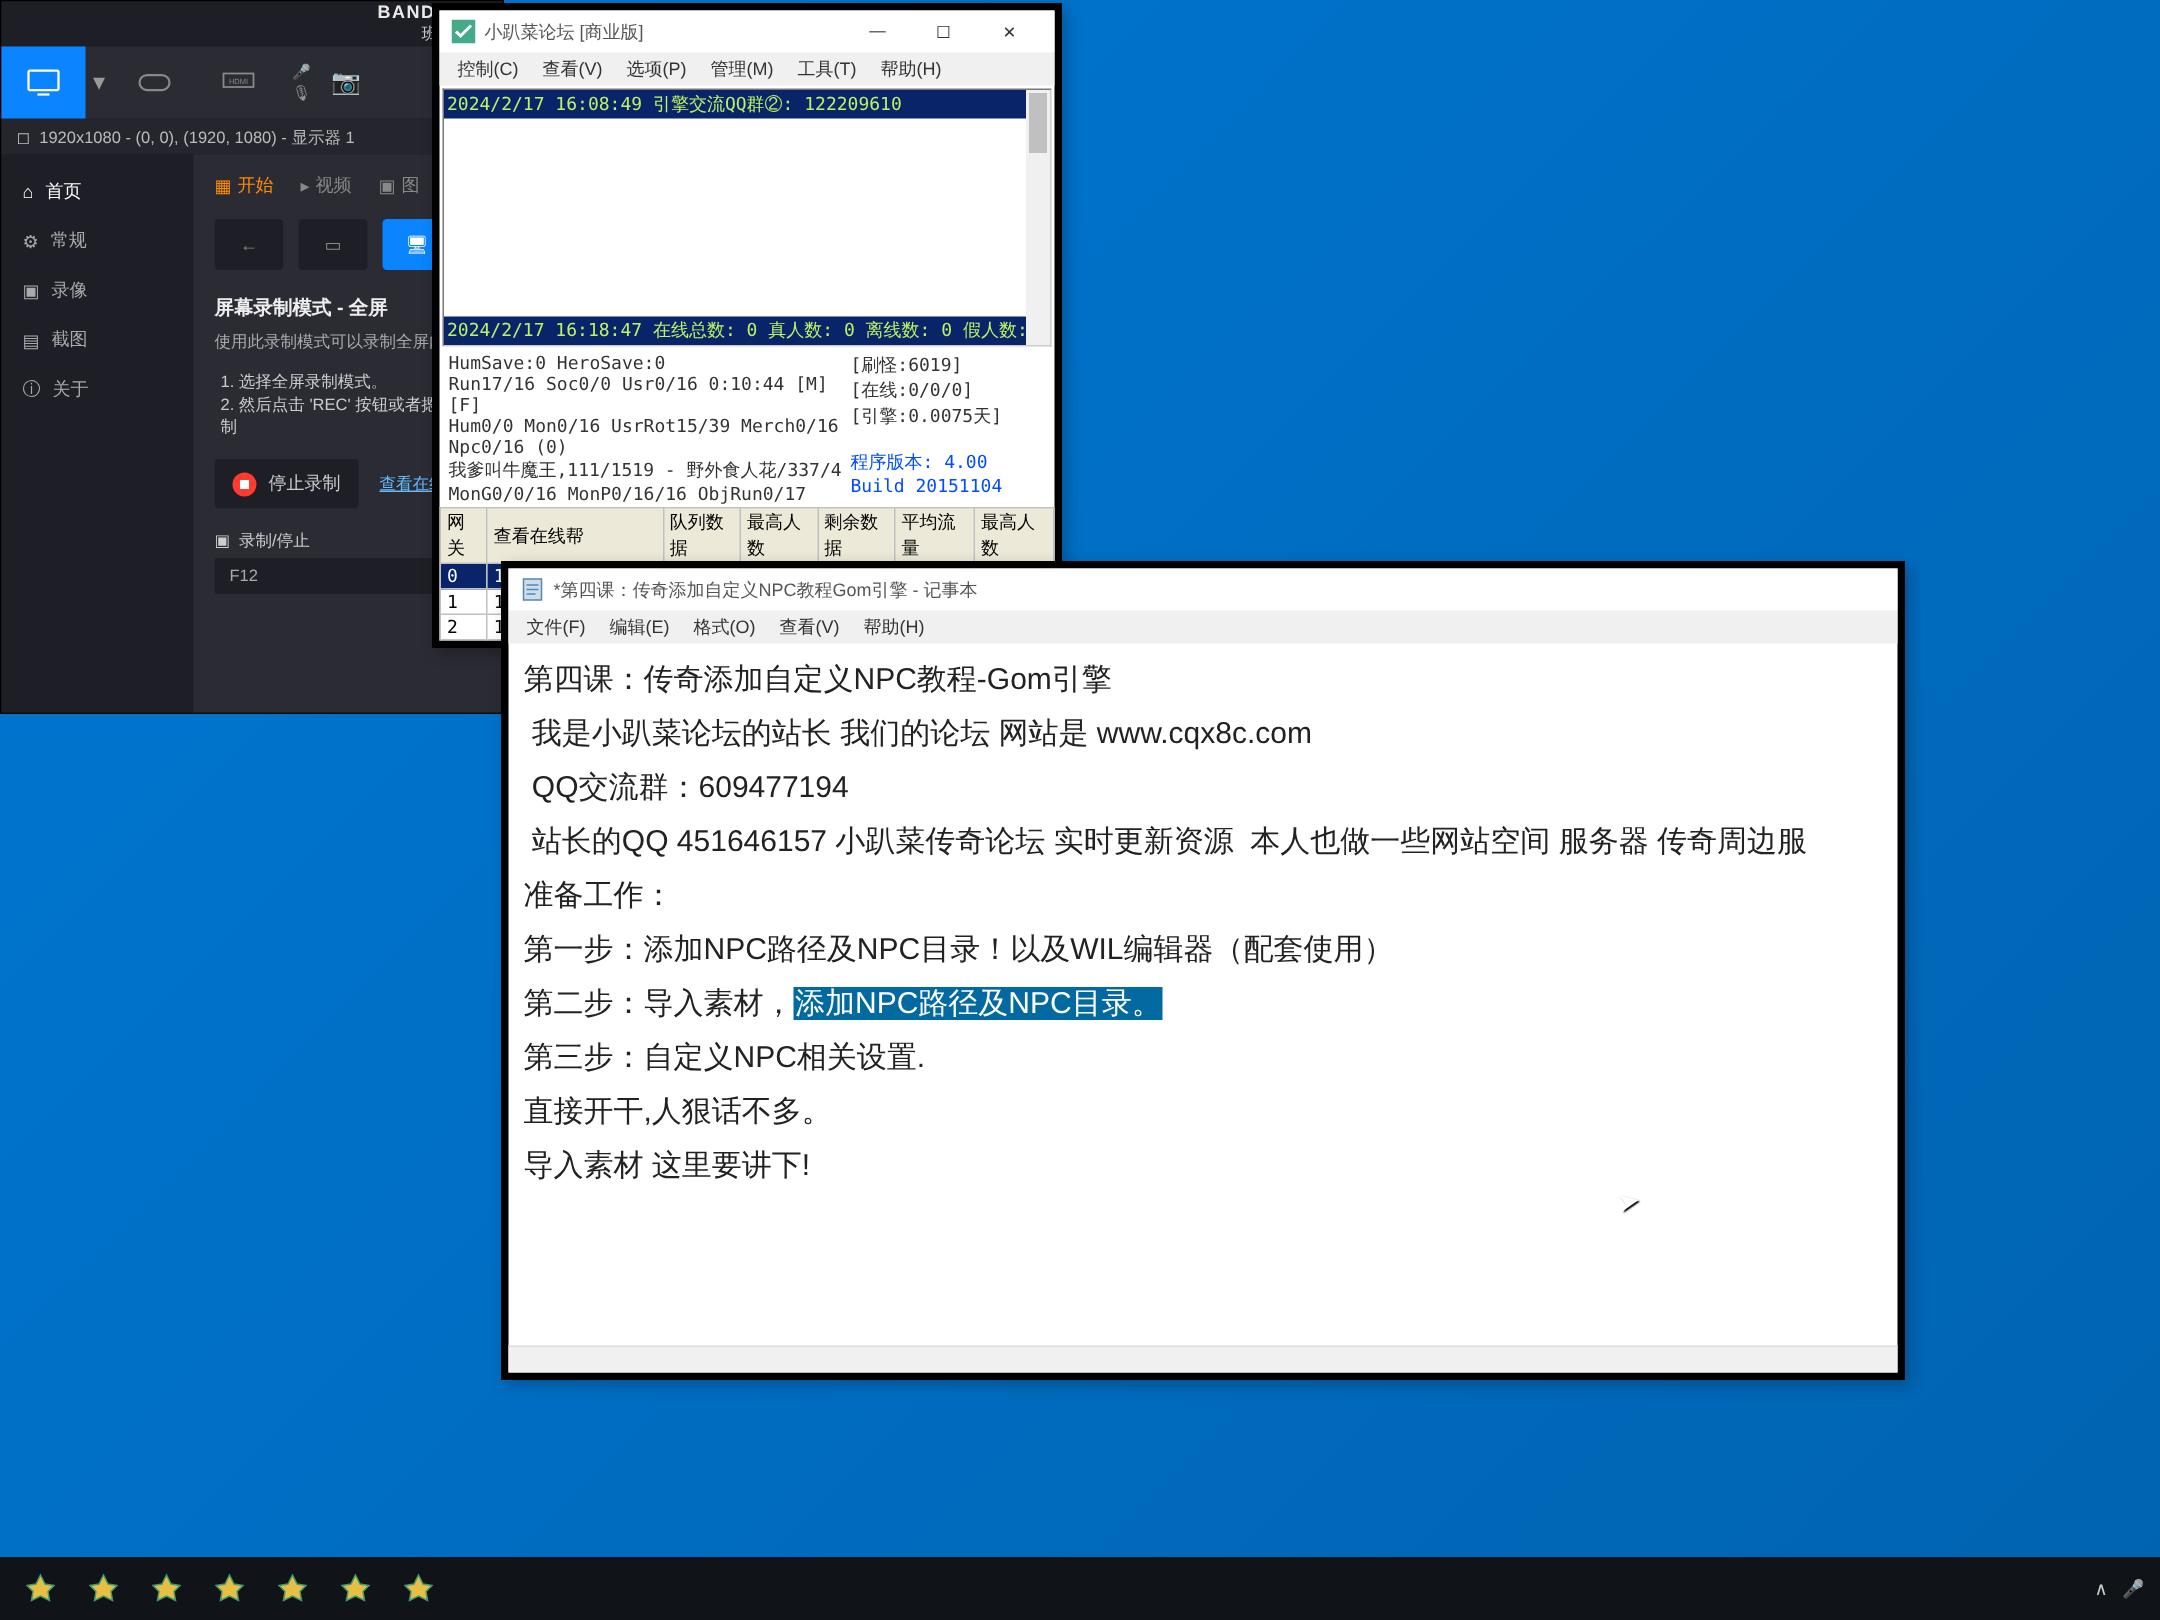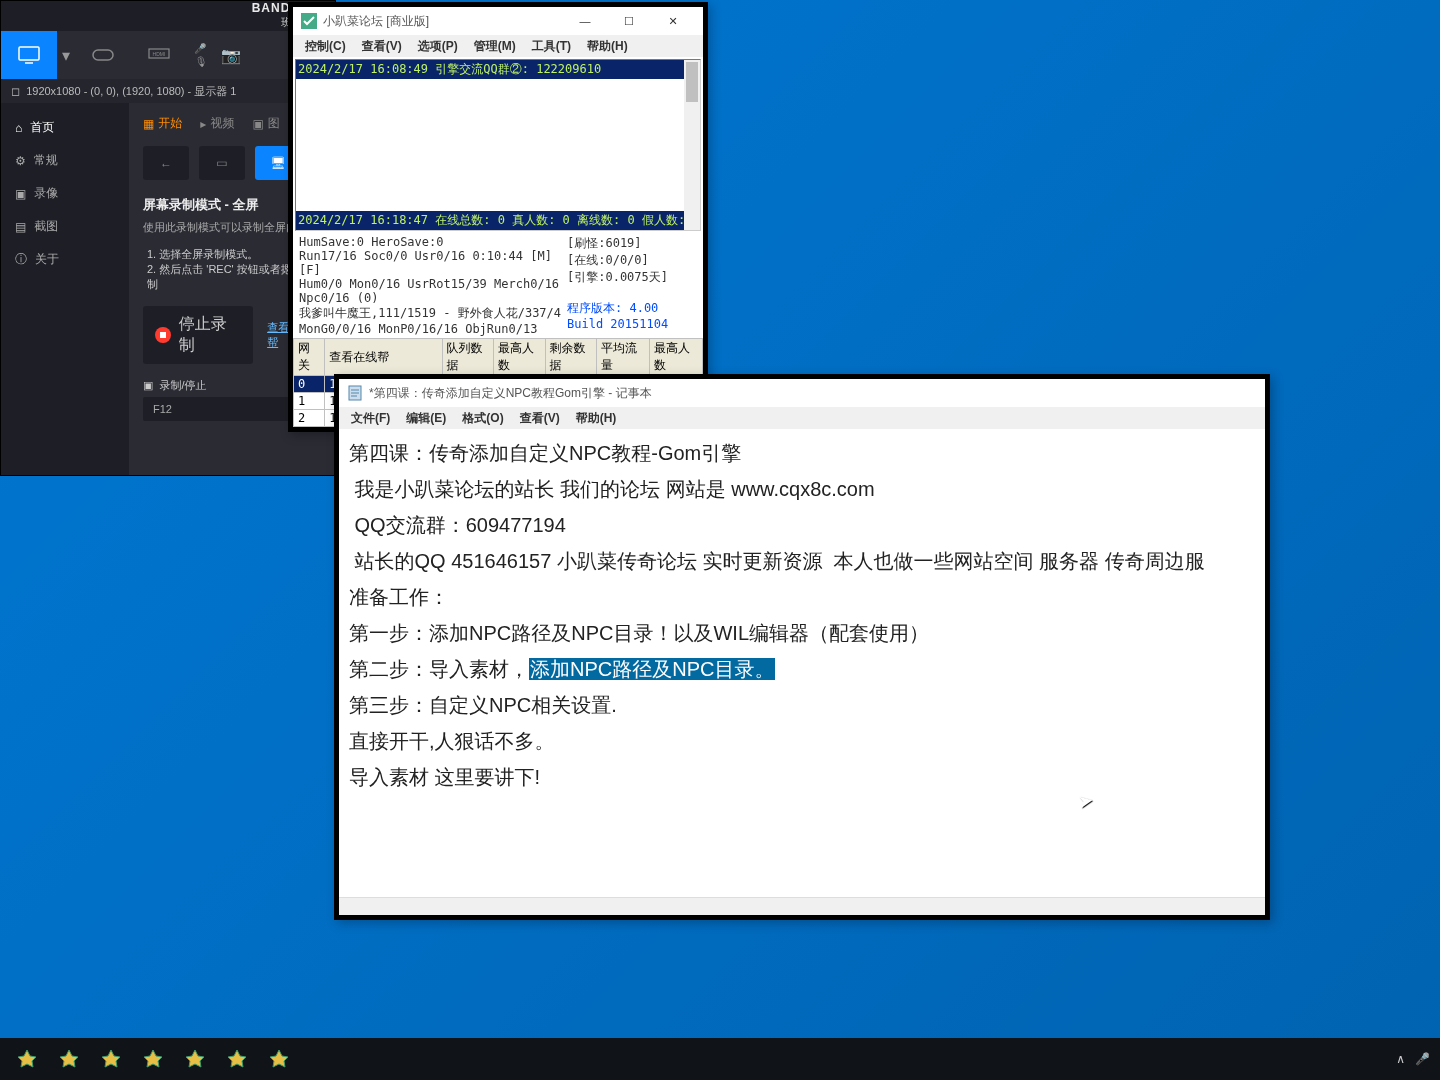--- a/index.html
+++ b/index.html
@@ -16,21 +16,21 @@
   border: 5px solid #000000; box-shadow: 3px 3px 10px rgba(0,0,0,.25);
 }
 .titlebar {
   height: 28px; display: flex; align-items: center;
   background: #fff; padding: 0 8px; color: #555; font-size: 12px;
 }
 .titlebar .icon16 { width:16px; height:16px; margin-right:6px; }
 .winbtns { margin-left:auto; display:flex; gap:0; }
 .winbtn { width:44px; height:28px; display:flex; align-items:center; justify-content:center; font-size:11px; color:#333; }
 .menubar { height:22px; background:#f0f0f0; display:flex; align-items:center; padding:0 4px; font-size:12px; color:#333; }
-.menubar span { padding:16px 8px;font-weight:bold; }
+.menubar span { padding:16px 8px; }
 
 
 #gsrv { top:2px; left:288px; width:420px; }
 #gsrv .logarea {
   height:172px; background:#fff; border:1px inset #ccc; margin:2px;
   font-family:"SimSun",monospace; font-size:12px; color:#000; position:relative;
 }
 #gsrv .logline {
   padding:1px 2px; white-space:nowrap; overflow:hidden;
 }
@@ -75,21 +75,21 @@
 #bcam .content { flex:1; background:#2a2b33; padding:12px 14px; font-size:12px; color:#ccc; overflow:hidden; }
 #bcam .tabs { display:flex; gap:18px; margin-bottom:14px; font-size:12px; }
 #bcam .tabs .t { color:#888; display:flex; align-items:center; gap:4px; }
 #bcam .tabs .t.active { color:#ff8c00; }
 #bcam .iconrow { display:flex; gap:10px; margin-bottom:16px; }
 #bcam .iconrow .ib { width:46px; height:34px; background:#1e1f26; display:flex; align-items:center; justify-content:center; border-radius:3px; color:#888;}
 #bcam .iconrow .ib.active { background:#0a84ff; color:#fff; }
 #bcam .content h4 { font-size:13px; color:#eee; font-weight:bold; margin-bottom:6px; }
 #bcam .content .desc { font-size:11px; color:#aaa; margin-bottom:12px; }
 #bcam .content ol { font-size:11px; color:#ccc; margin-left:4px; margin-bottom:14px; }
-#bcam .stopbtn { display:inline-flex; align-items:center; gap:8px; background:#1e1f26; padding:8px 12px; border-radius:3px; font-size:16px; }
+#bcam .stopbtn { display:inline-flex; align-items:center; gap:8px; background:#1e1f26; padding:8px 12px; border-radius:3px; font-size:12px; }
 #bcam .stopbtn .dot { width:16px; height:16px; border-radius:50%; background:#ff3b30; display:flex; align-items:center; justify-content:center; }
 #bcam .stopbtn .dot::after { content:""; width:6px; height:6px; background:#fff; }
 #bcam .link { color:#6bf; text-decoration:underline; font-size:11px; margin-left:14px;}
 #bcam .reclabel { font-size:11px; color:#ccc; margin:14px 0 4px; display:flex; align-items:center; gap:6px;}
 #bcam .f12box { background:#1e1f26; padding:6px 10px; font-size:11px; color:#aaa; border-radius:2px; }
 #bcam .bcut { position:absolute; bottom:12px; left:14px; background:#2a2b33; padding:4px 10px; font-size:10px; letter-spacing:1px; color:#bbb; border-radius:3px;}
 
 
 #taskbar {
   position:absolute; left:0; bottom:0; width:100%; height:42px;
@@ -137,21 +137,21 @@
     <div class="scroll">
       <div class="thumb" style="top:2px;height:40px;"></div>
     </div>
   </div>
   <div class="statbox">
     <div>
       <div>HumSave:0 HeroSave:0</div>
       <div>Run17/16 Soc0/0 Usr0/16                 0:10:44 [M][F]</div>
       <div>Hum0/0 Mon0/16 UsrRot15/39 Merch0/16 Npc0/16 (0)</div>
       <div>我爹叫牛魔王,111/1519 - 野外食人花/337/4</div>
-      <div>MonG0/0/16 MonP0/16/16 ObjRun0/13</div>
+      <div>MonG0/0/16 MonP0/16/16 ObjRun0/17</div>
     </div>
     <div class="statright">
       <div>[刷怪:6019]</div>
       <div>[在线:0/0/0]</div>
       <div>[引擎:0.0075天]</div>
       <div>&nbsp;</div>
       <div class="ver">程序版本: 4.00 Build 20151104</div>
     </div>
   </div>
   <table>

